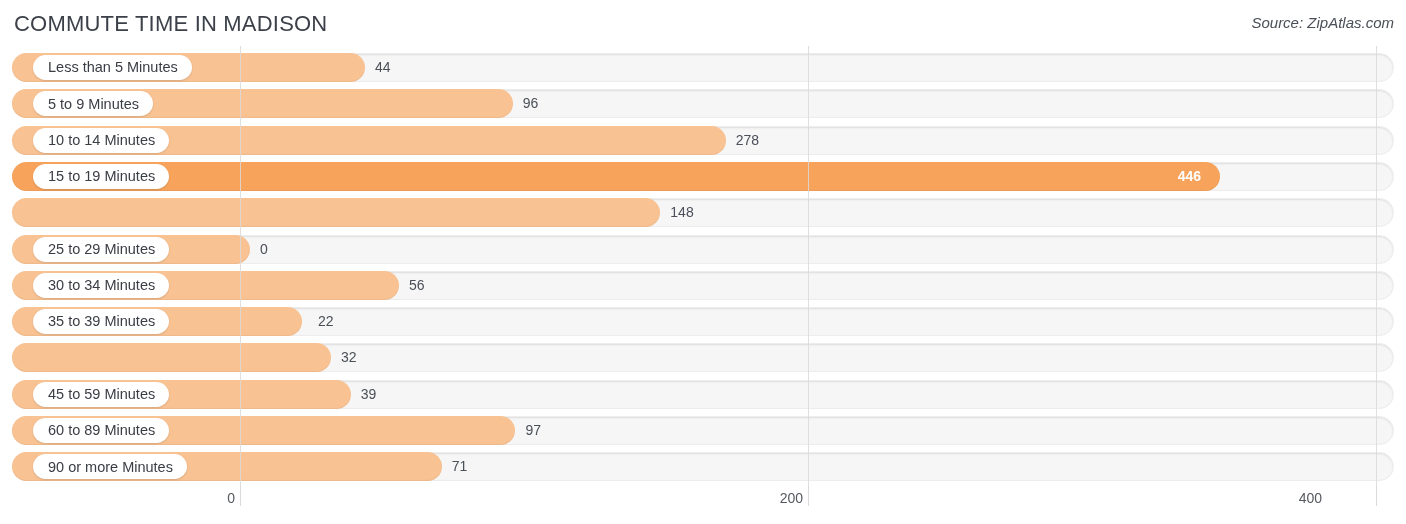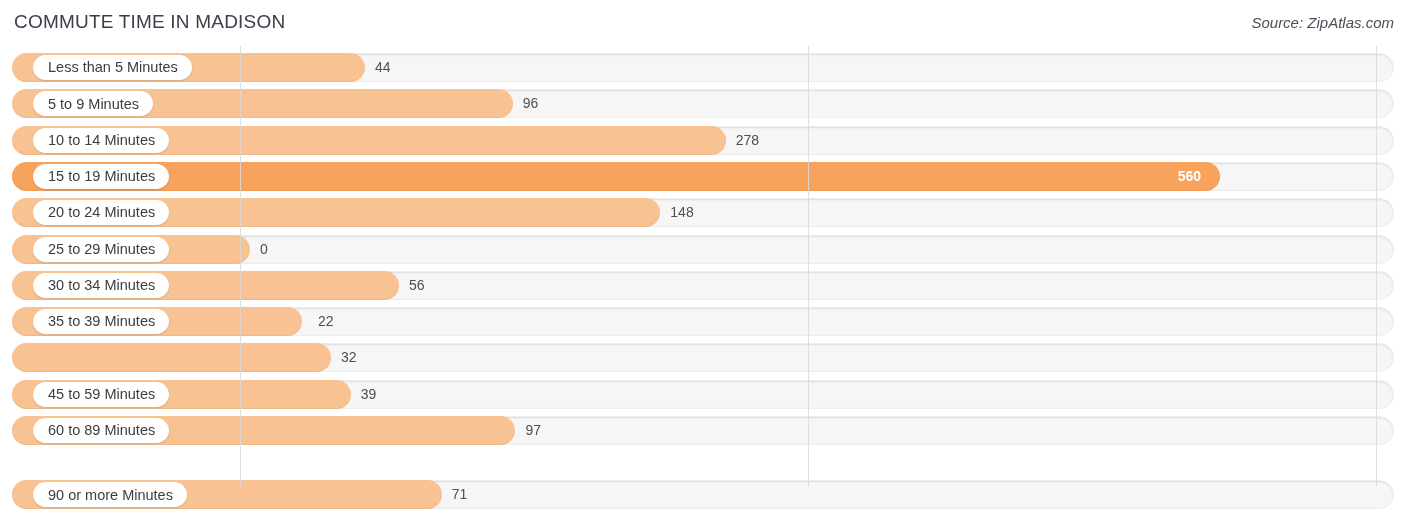--- a/index.html
+++ b/index.html
@@ -21,21 +21,21 @@
     position: absolute;
     top: 0;
     left: 0;
     width: 1406px;
     height: 46px;
   }
   .chart-title {
     position: absolute;
     left: 14px;
     top: 11px;
-    font-size: 19px;
+    font-size: 22px;
     letter-spacing: 0.2px;
     color: #3c4049;
     font-weight: 400;
     white-space: nowrap;
   }
   .source-note {
     position: absolute;
     right: 12px;
     top: 14px;
     font-size: 15px;
@@ -206,28 +206,25 @@
           <span class="pill-label">10 to 14 Minutes</span>
         </div>
         <div class="value-out" style="left: 723.64px;">278</div>
       </div>
       <div class="row" style="top: 115.9px;">
         <div class="track"></div>
         <div class="bar highlight" style="width: 1207.8px;"></div>
         <div class="pill">
           <span class="pill-label">15 to 19 Minutes</span>
         </div>
-        <div class="value-in" style="left: 1165.8px;">560</div>
+        <div class="value-in" style="left: 1165.8px;">446</div>
       </div>
       <div class="row" style="top: 152.2px;">
         <div class="track"></div>
         <div class="bar normal" style="width: 648.32px;"></div>
-        <div class="pill">
-          <span class="pill-label">20 to 24 Minutes</span>
-        </div>
         <div class="value-out" style="left: 658.32px;">148</div>
       </div>
       <div class="row" style="top: 188.5px;">
         <div class="track"></div>
         <div class="bar normal" style="width: 238px;"></div>
         <div class="pill">
           <span class="pill-label">25 to 29 Minutes</span>
         </div>
         <div class="value-out" style="left: 248px;">0</div>
       </div>
@@ -261,21 +258,21 @@
         <div class="value-out" style="left: 348.76px;">39</div>
       </div>
       <div class="row" style="top: 370px;">
         <div class="track"></div>
         <div class="bar normal" style="width: 503.48px;"></div>
         <div class="pill">
           <span class="pill-label">60 to 89 Minutes</span>
         </div>
         <div class="value-out" style="left: 513.48px;">97</div>
       </div>
-      <div class="row" style="top: 406.3px; margin-top: 28px;">
+      <div class="row" style="top: 406.3px;">
         <div class="track"></div>
         <div class="bar normal" style="width: 429.64px;"></div>
         <div class="pill">
           <span class="pill-label">90 or more Minutes</span>
         </div>
         <div class="value-out" style="left: 439.64px;">71</div>
       </div>
     </div>
   <div class="gridlines" id="gridlines">
       <div class="gridline" style="left: 240px;"></div>

